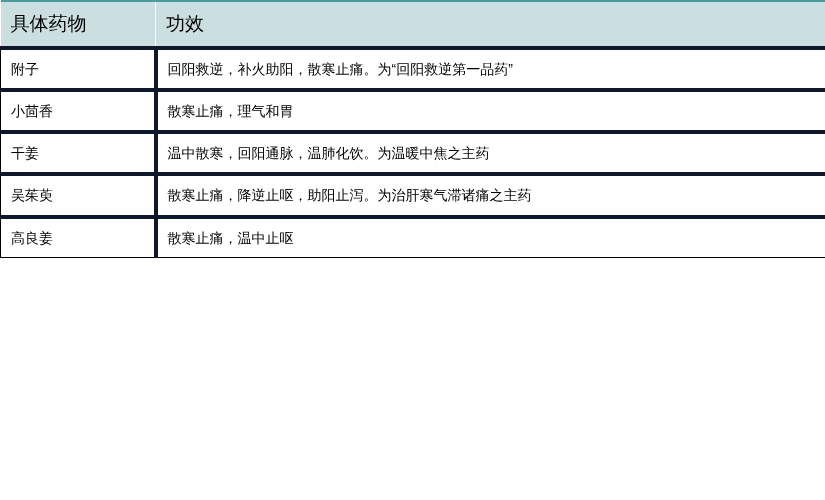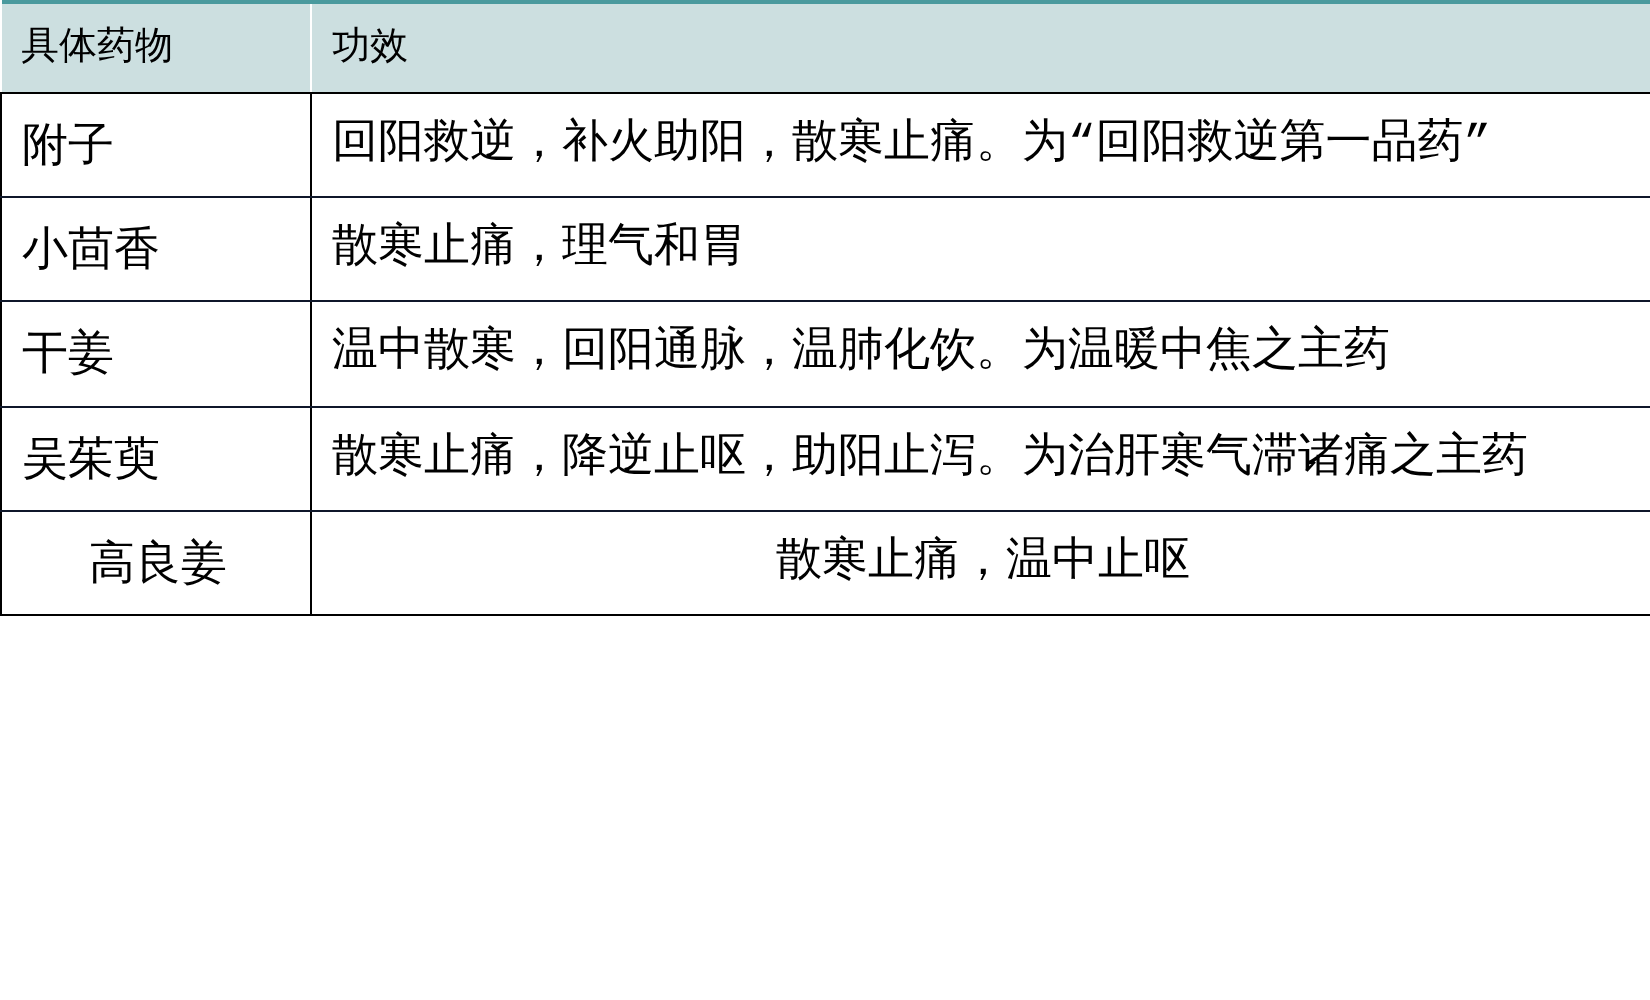--- a/index.html
+++ b/index.html
@@ -24,25 +24,25 @@
   table.drug-table {
     border-collapse: collapse;
     width: 825px;
     table-layout: fixed;
   }
   table.drug-table col.col-name { width: 155px; }
   table.drug-table col.col-effect { width: 670px; }
 
   table.drug-table th,
   table.drug-table td {
-    border: 1px solid #0f172a;
+    border: 4px solid #0f172a;
     vertical-align: top;
     text-align: left;
     font-weight: normal;
-    font-size: 23px;
+    font-size: 14px;
     line-height: 1.45;
     padding: 9px 8px 9px 10px;
   }
   table.drug-table thead th {
     background: #ccdfe0;
     border-top: 2px solid #4a9a9e;
     border-bottom: 1px solid #000000;
     border-left: none;
     border-right: none;
     padding-top: 8px;
@@ -51,25 +51,23 @@
   }
   table.drug-table thead th.th-name {
     border-right: 1px solid #ffffff;
   }
   table.drug-table tbody td.cell-name {
     border-left: 1px solid #000000;
     border-right: 1px solid #000000;
   }
   table.drug-table tbody td.cell-effect {
     border-right: 1px solid #000000;
-    font-family: Liberation Mono, monospace;
   }
   table.drug-table tbody tr:last-child td {
     border-bottom: 1px solid #000000;
-    text-align: center;
   }
   .cell-text {
     display: block;
     white-space: pre-wrap;
     word-break: break-all;
   }
 </style>
 </head>
 <body>
 

